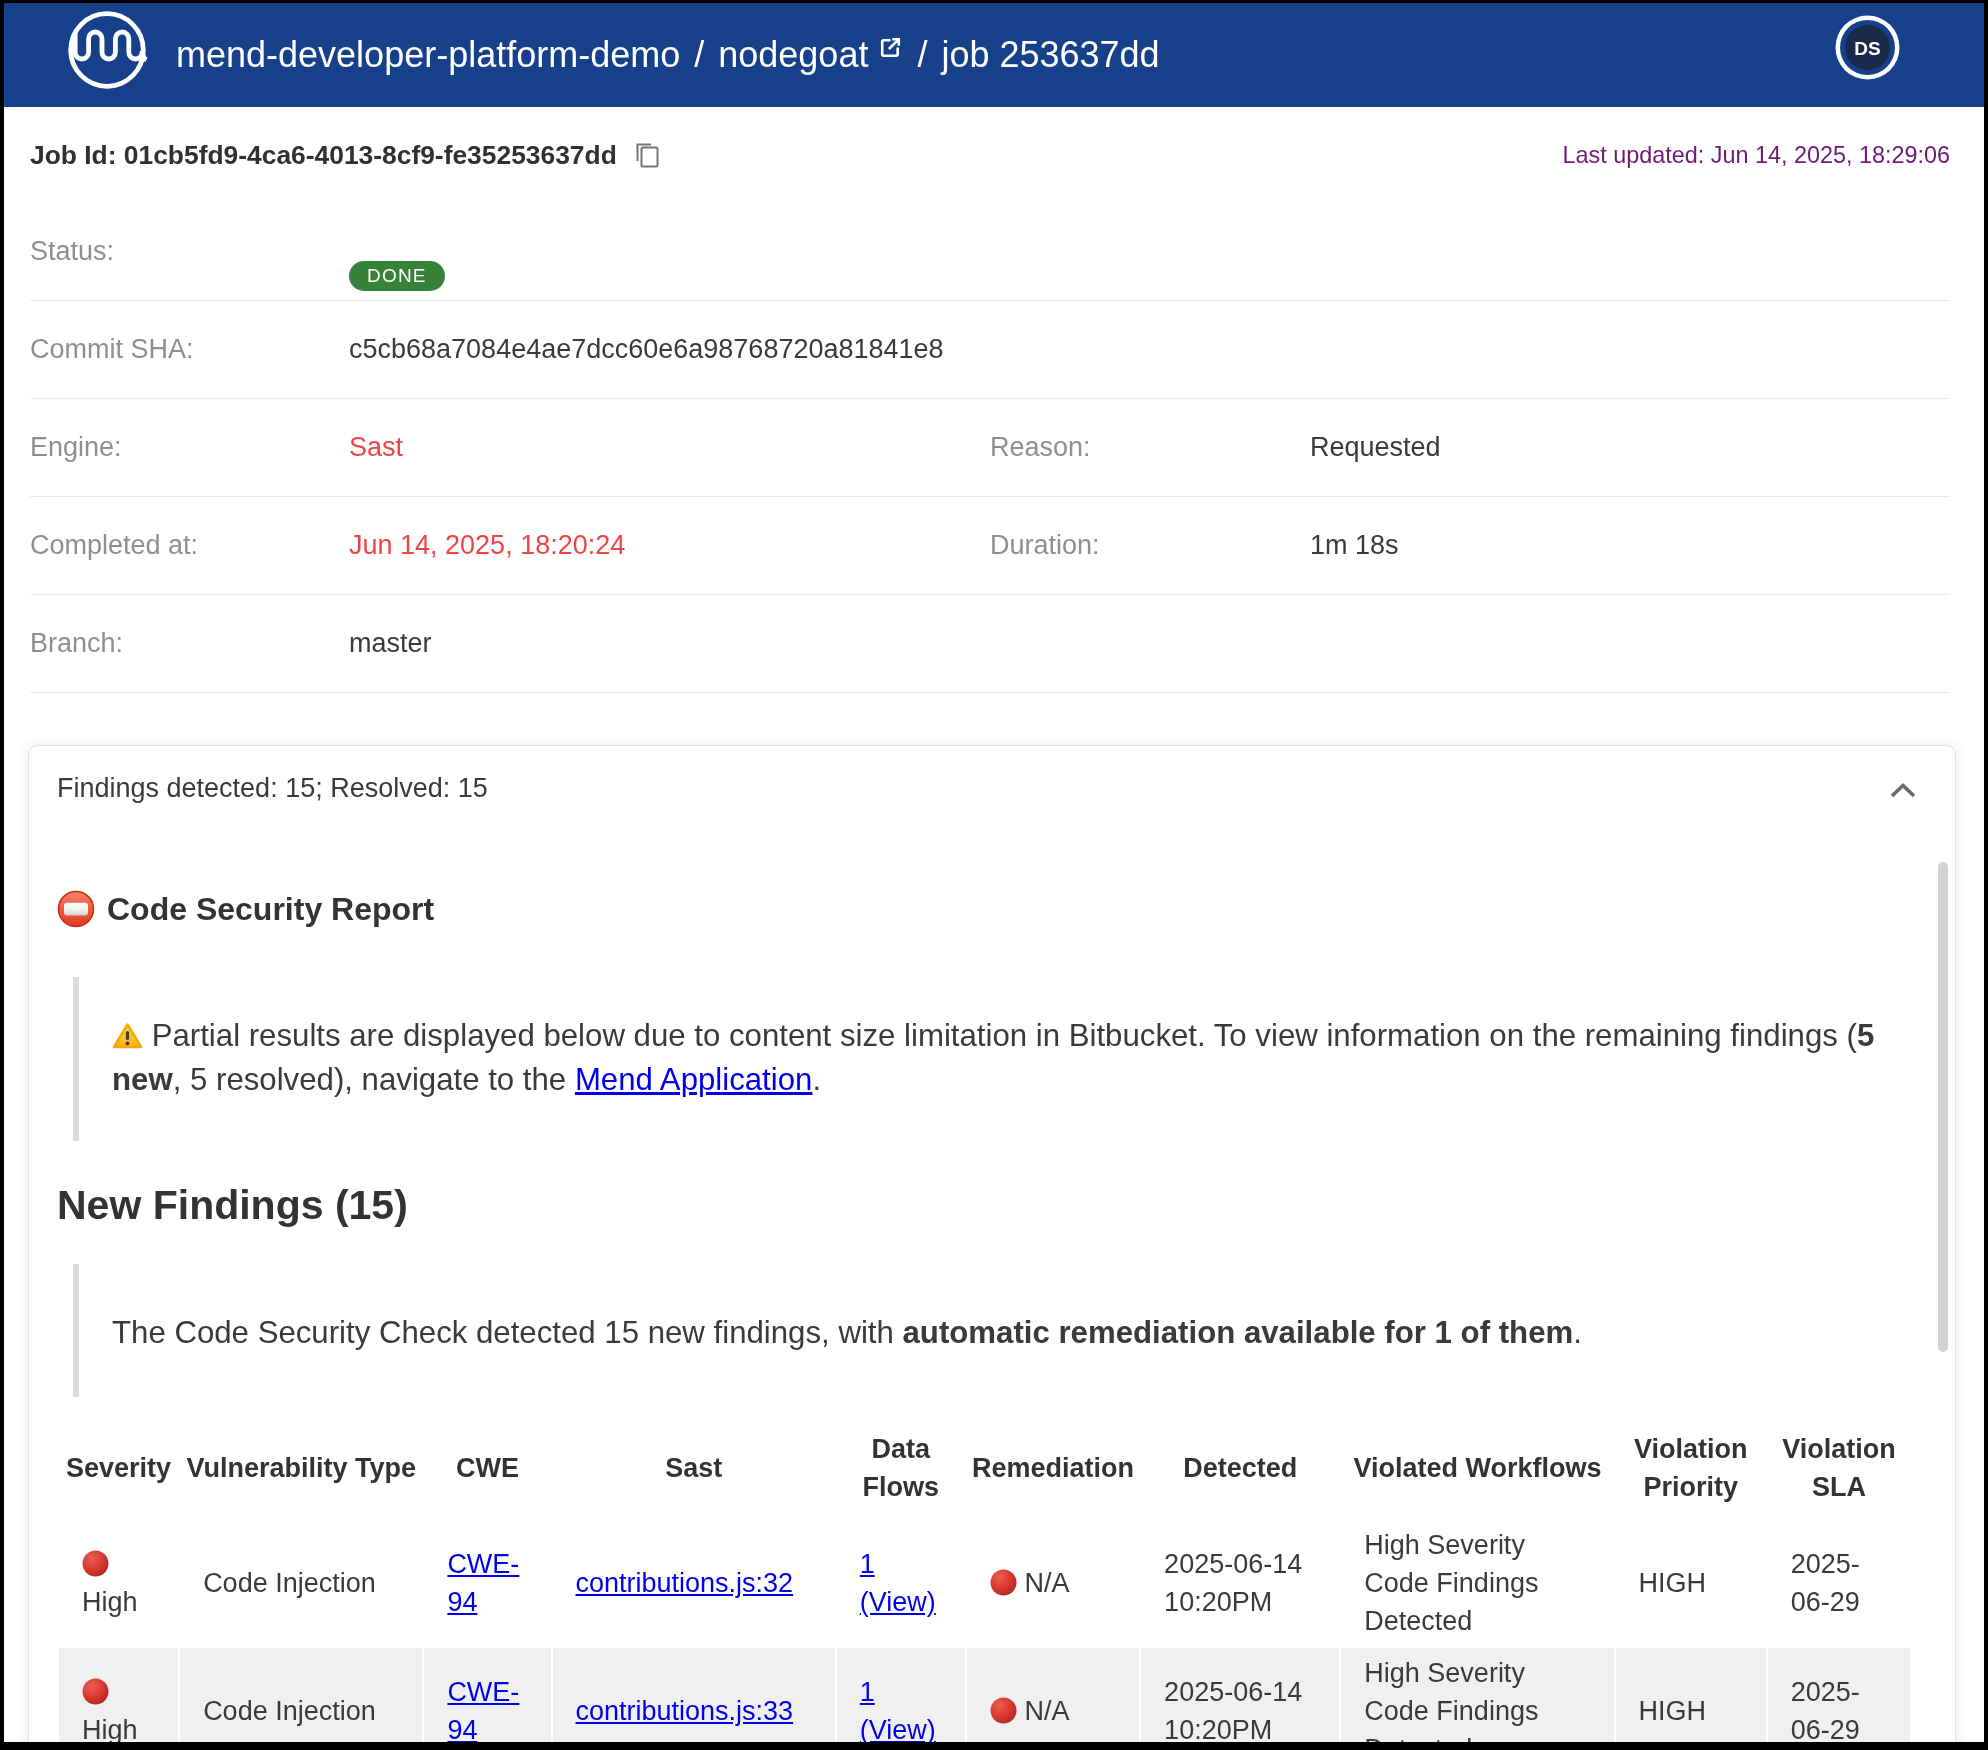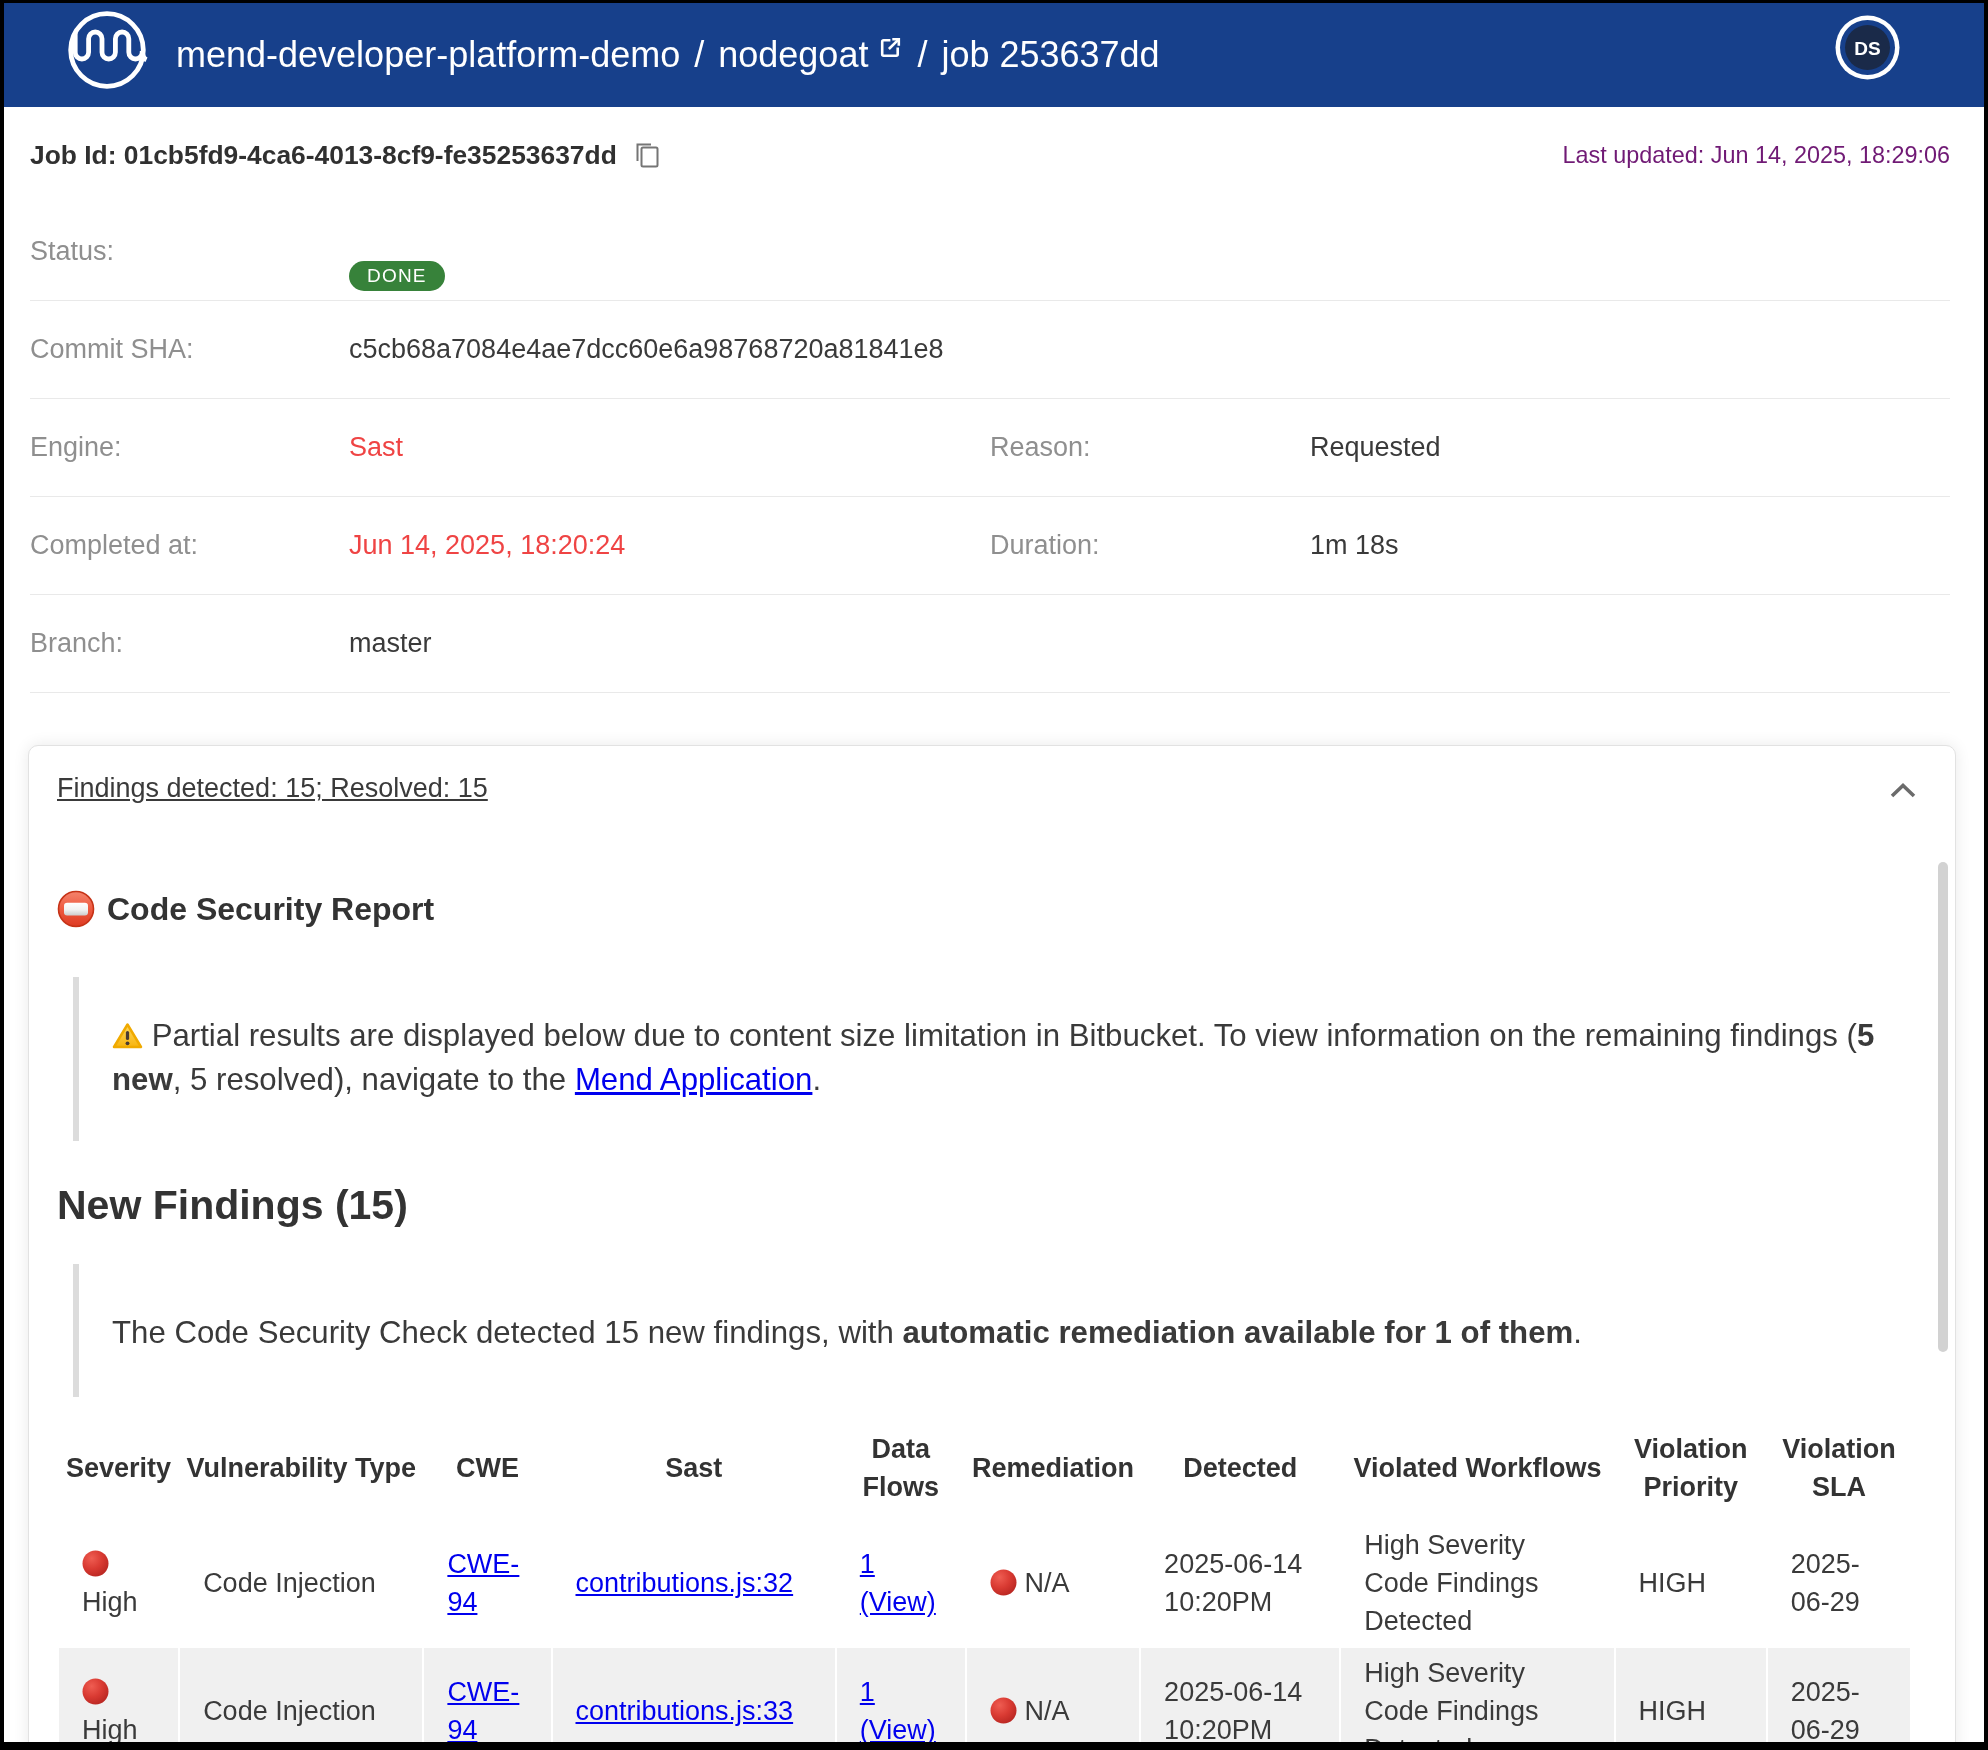--- a/index.html
+++ b/index.html
@@ -27,21 +27,21 @@
   .irow .val { color: #3a3a3a; }
   .irow .lab2 { color: #8f8f8f; width: 320px; flex: none; }
   .irow .val2 { color: #ef4444; width: 641px; flex: none; }
   .pill { display: inline-block; background: #37823a; color: #fff; font-size: 19px; font-weight: 500; letter-spacing: 1.2px; border-radius: 16px; padding: 4px 18px; line-height: 22px; margin-top: 48px; }
   
   .card {
     position: absolute; left: 24px; top: 742px; width: 1928px; height: 1100px;
     border: 1px solid #e2e2e2; border-radius: 10px; background: #fff; box-shadow: 0 0 16px rgba(0,0,0,0.09);
   }
   .cardpad { padding: 24px 24px 0 28px; }
-  .summary { font-size: 27px; color: #3a3a3a; line-height: 37px; text-decoration: underline; }
+  .summary { font-size: 27px; color: #3a3a3a; line-height: 37px; }
   .chev { position: absolute; right: 38px; top: 36px; }
   h1.csr { display: flex; align-items: center; font-size: 32px; color: #333; margin-top: 83px; }
   h1.csr svg { margin-right: 12px; }
   blockquote { border-left: 6px solid #dcdcdc; margin: 16px; padding: 37px 0 39px 33px; font-size: 31.2px; line-height: 44px; color: #3a3a3a; }
   blockquote.b1 { margin-top: 49px; }
   a { color: #0000ee; }
   h2.nf { font-size: 41px; color: #333; margin-top: 41px; }
   blockquote.b2 { margin-top: 35px; padding-top: 47px; padding-bottom: 42px; }
   
   table { border-collapse: separate; border-spacing: 2px; margin-top: 19px; table-layout: fixed; width: 1855px; font-size: 27px; }

